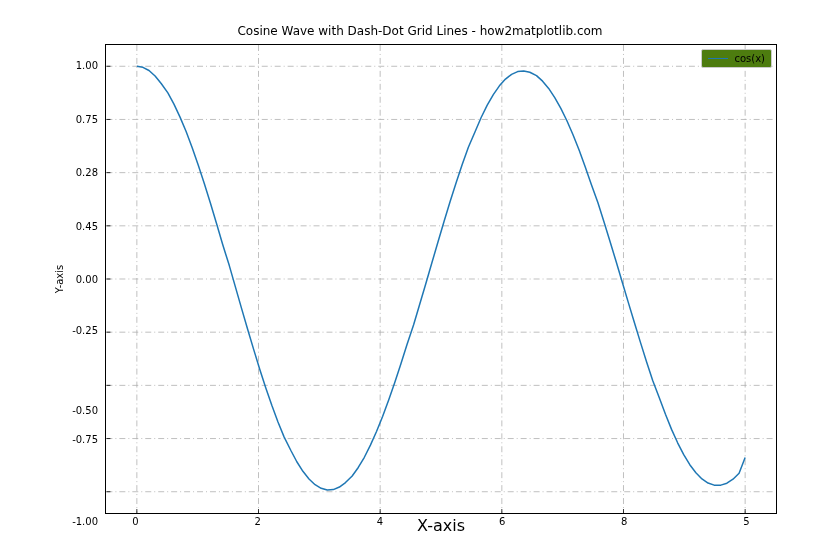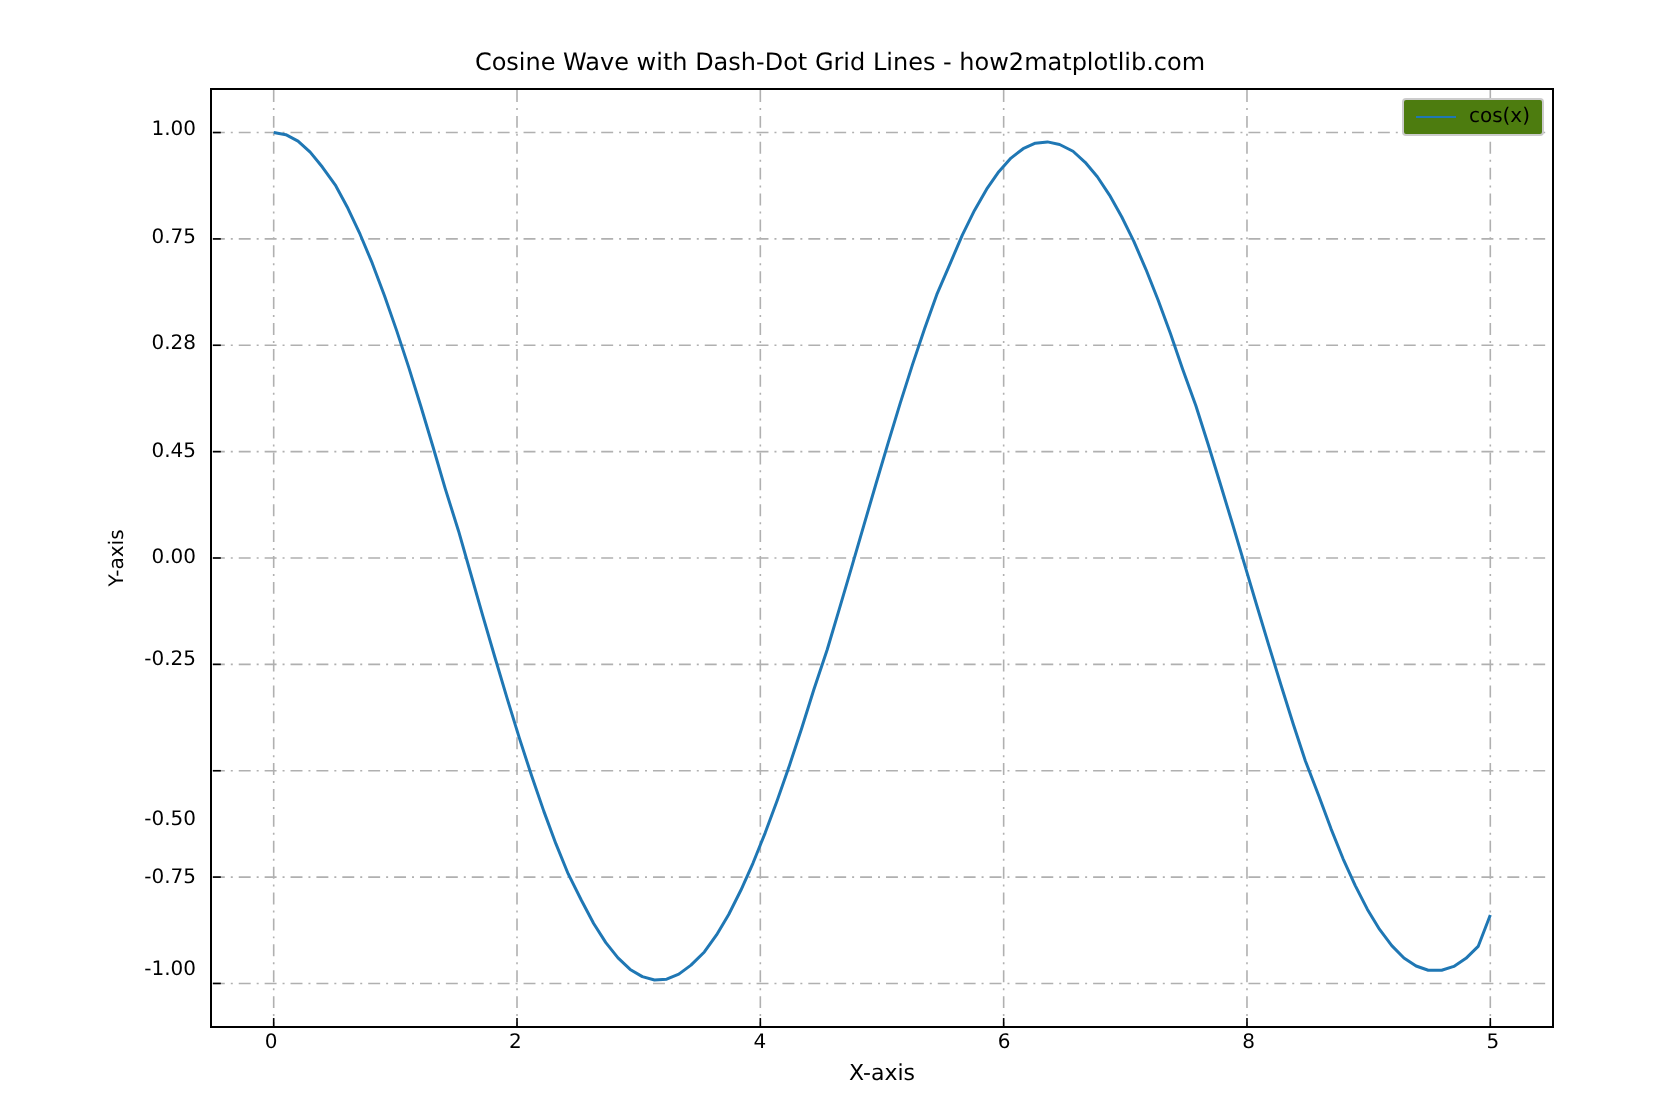--- a/index.html
+++ b/index.html
@@ -38,23 +38,23 @@
     position: absolute;
     left: 0;
     top: 0;
     width: 100%;
     height: 100%;
   }
   .xlabel {
     position: absolute;
     left: 105px;
     width: 672px;
-    top: 530px;
+    top: 516px;
     text-align: center;
-    font-size: 11px;
+    font-size: 16px;
   }
   .ylabel {
     position: absolute;
     left: 54px;
     top: 44px;
     width: 10px;
     height: 470px;
     font-size: 10px;
   }
   .ylabel span {
@@ -148,21 +148,21 @@
     <span>Y-axis</span>
   </div>
 
   <div id="tick-container">
       <div class="xtick" style="left: 135.545px;">0</div>
       <div class="xtick" style="left: 257.727px;">2</div>
       <div class="xtick" style="left: 379.909px;">4</div>
       <div class="xtick" style="left: 502.091px;">6</div>
       <div class="xtick" style="left: 624.273px;">8</div>
       <div class="xtick" style="left: 746.455px;">5</div>
-      <div class="ytick" style="top: 485px; text-align: right;">-1.00</div>
+      <div class="ytick" style="top: 521px; text-align: right;">-1.00</div>
       <div class="ytick" style="top: 439.227px;">-0.75</div>
       <div class="ytick" style="top: 385.818px; margin-top: 24px;">-0.50</div>
       <div class="ytick" style="top: 330px;">-0.25</div>
       <div class="ytick" style="top: 279px;">0.00</div>
       <div class="ytick" style="top: 225.591px;">0.45</div>
       <div class="ytick" style="top: 172.182px;">0.28</div>
       <div class="ytick" style="top: 118.773px; padding-left: 48px;">0.75</div>
       <div class="ytick" style="top: 65.3636px;">1.00</div>
     </div>
 </div>

